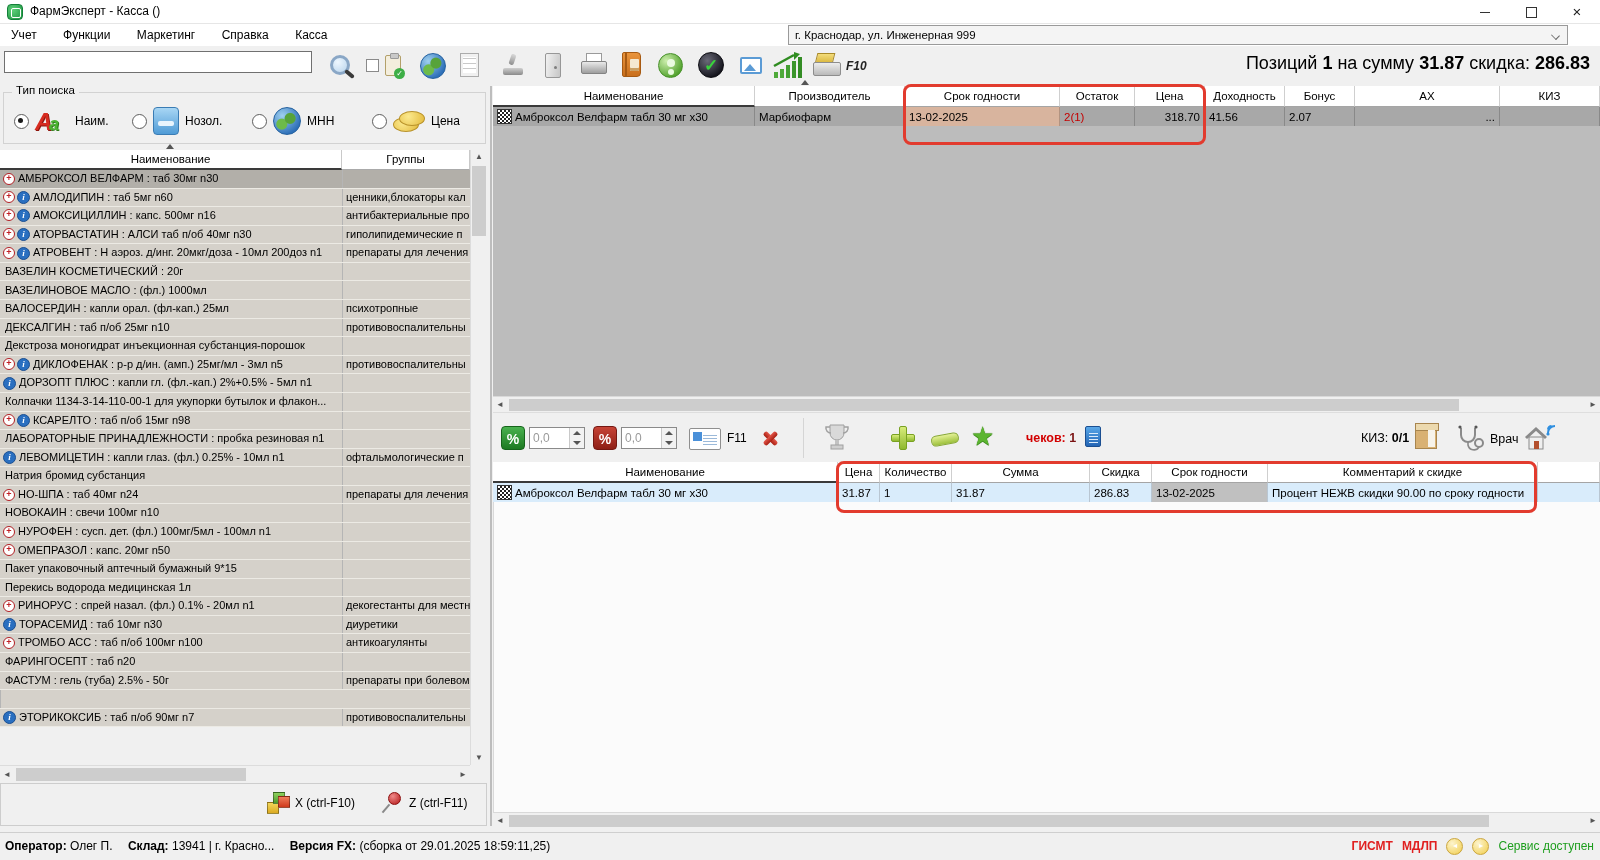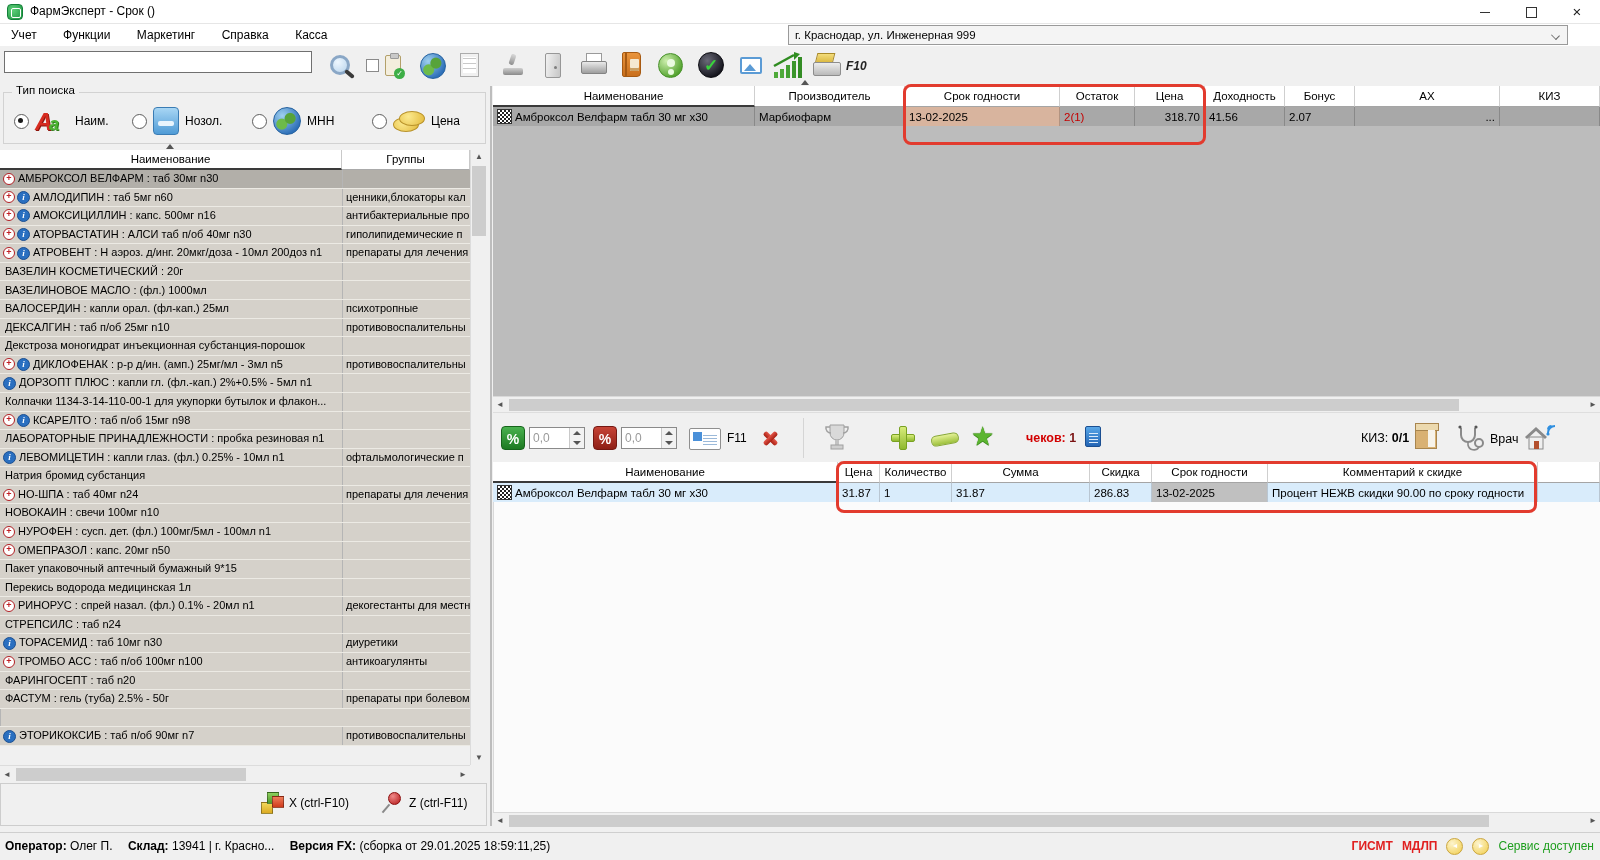--- a/index.html
+++ b/index.html
@@ -179,21 +179,21 @@
   .ycircle{width:15px;height:15px;border-radius:50%;background:radial-gradient(circle at 35% 30%,#fdf4cd,#f1cd4b);border:1px solid #caa53d;color:#fff;font-size:7px;line-height:14px;text-align:center;}
   .svgico{display:block;}
 </style>
 </head>
 <body>
 
 <div class="app">
 
   <div class="abs titlebar">
     <div class="abs appico"></div>
-    <div class="abs wtitle">ФармЭксперт - Срок ()</div>
+    <div class="abs wtitle">ФармЭксперт - Касса ()</div>
     <div class="abs wbtn wb-min"><span class="minglyph"></span></div>
     <div class="abs wbtn wb-max"><span class="maxglyph"></span></div>
     <div class="abs wbtn wb-close">×</div>
   </div>
 
   <div class="abs menubar">
     <span class="menuitem">Учет</span>
     <span class="menuitem">Функции</span>
     <span class="menuitem">Маркетинг</span>
     <span class="menuitem">Справка</span>
@@ -223,20 +223,25 @@
       <rect x="2" y="20" width="4" height="6" fill="#4faa3a"></rect>
         <rect x="8" y="17" width="4" height="9" fill="#4faa3a"></rect>
       <rect x="14" y="13" width="4" height="13" fill="#44a032"></rect>
         <rect x="20" y="9" width="4" height="17" fill="#3c962c"></rect>
       <rect x="26" y="5" width="4" height="21" fill="#338c24"></rect>
       <path d="M2 14 L22 3" stroke="#2f8c20" stroke-width="2.5" fill="none"></path>
       <path d="M22 0 L28 2 L22 8 Z" fill="#2f8c20"></path>
     </svg>
     <span class="abs ic-reg" style="left:812px;top:5px;"></span>
     <span class="abs flabel" style="left:846px;top:13px;">F10</span>
+    <div class="abs summary">
+      <span>Позиций</span> <b>1</b>
+      <span>на сумму</span> <b>31.87</b>
+      <span>скидка:</span> <b>286.83</b>
+    </div>
   </div>
 
   <div class="abs grp"></div>
   <div class="abs grplegend">Тип поиска</div>
   <div class="abs ropt" style="left:14px;">
     <span class="radio on"></span>
     <span class="ic-naim">
         <span class="a1">A</span>
         <span class="a2">a</span>
       </span>
@@ -482,27 +487,20 @@
       <div class="lcell lname">
           <span style="display:flex;gap:1px;">
             <span class="mini mplus">+</span>
           </span>
           <span>РИНОРУС : спрей назал. (фл.) 0.1% - 20мл n1</span>
         </div>
       <div class="lcell lgroup">декогестанты для местн</div>
     </div>
 
 
-    <div class="lrow">
-      <div class="lcell lname">
-          <span style="display:flex;gap:1px;"></span>
-          <span>СТРЕПСИЛС : таб n24</span>
-        </div>
-      <div class="lcell lgroup"></div>
-    </div>
 
     <div class="lrow">
       <div class="lcell lname">
           <span style="display:flex;gap:1px;">
             <span class="mini minfo">i</span>
           </span>
           <span>ТОРАСЕМИД : таб 10мг n30</span>
         </div>
       <div class="lcell lgroup">диуретики</div>
     </div>
@@ -554,21 +552,21 @@
     <div class="sbarrow" style="left:0;bottom:0;width:16px;height:14px;line-height:14px;">▼</div>
   </div>
 
   <div class="abs sb hscroll-l">
     <div class="sbarrow" style="left:0;top:1px;width:14px;height:15px;line-height:15px;">◄</div>
     <div class="sbthumb" style="left:16px;top:2px;width:230px;height:13px;"></div>
     <div class="sbarrow" style="right:0;top:1px;width:14px;height:15px;line-height:15px;">►</div>
   </div>
 
   <div class="abs xzpanel">
-    <div class="xzitem" style="left:260px;">
+    <div class="xzitem" style="left:266px;">
       <span class="ic-blocks">
           <i class="by"></i>
           <i class="bg"></i>
           <i class="br"></i>
         </span>
       <span>X (ctrl-F10)</span>
     </div>
     <div class="xzitem" style="left:382px;">
       <span class="ic-pin"></span>
       <span>Z (ctrl-F11)</span>

